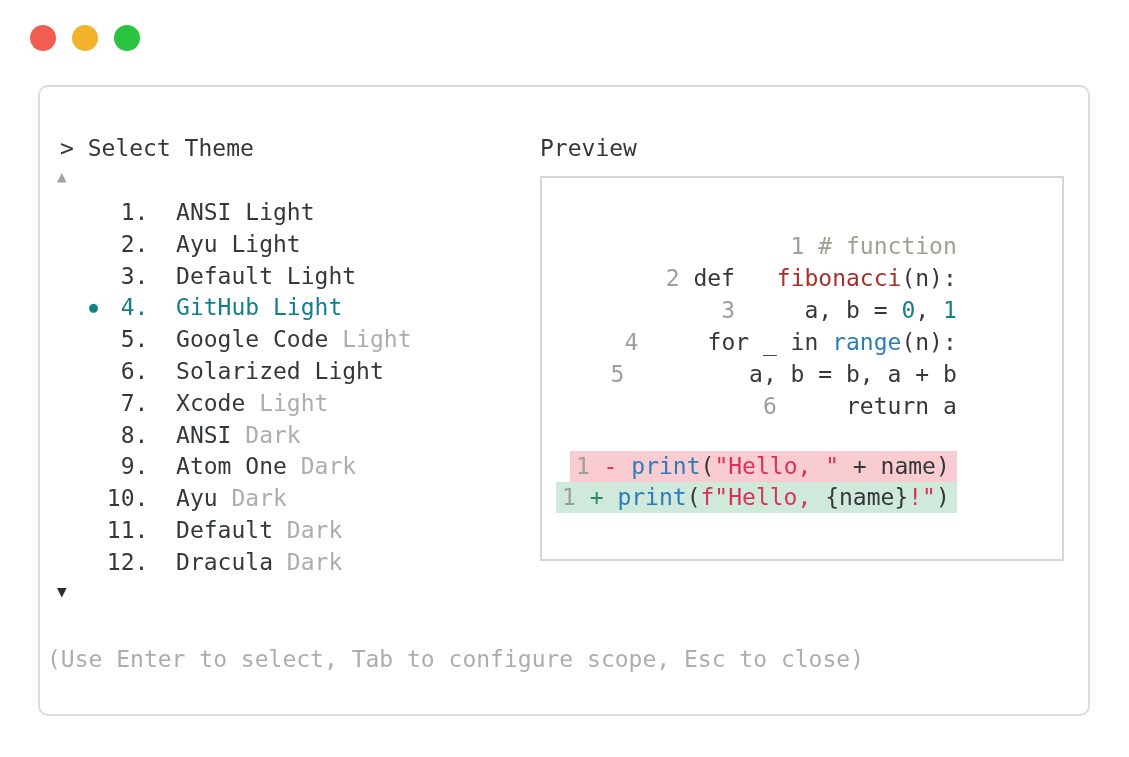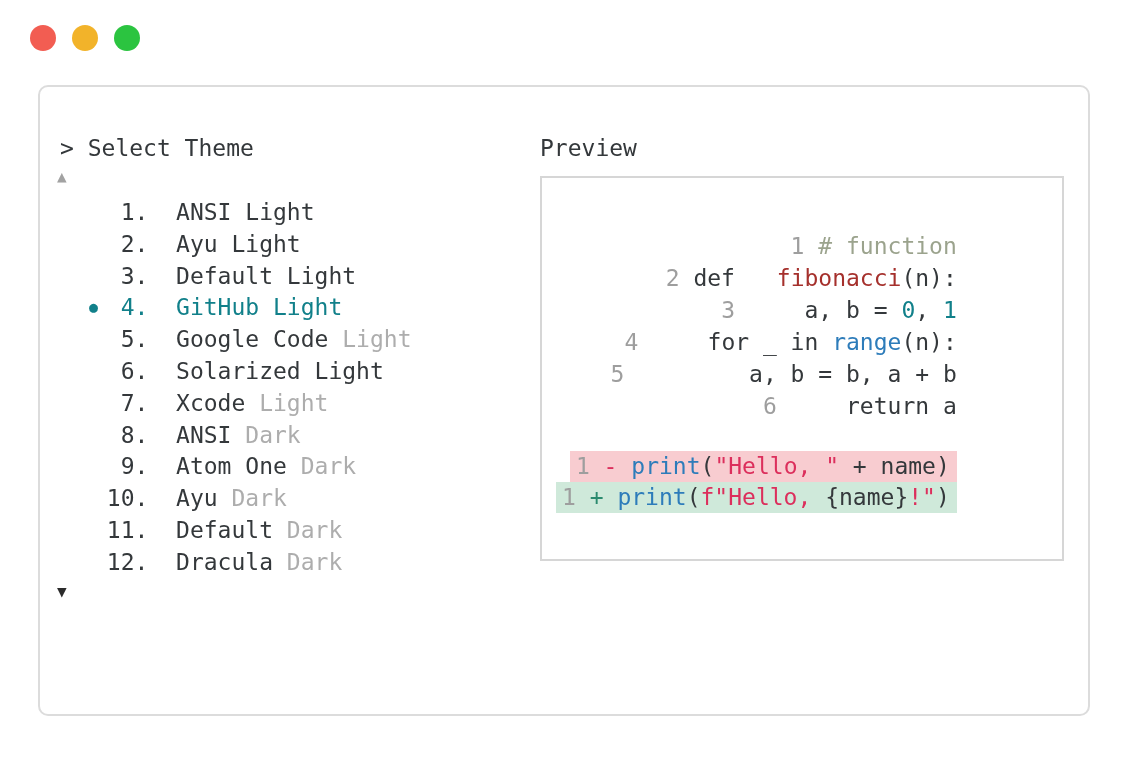--- a/index.html
+++ b/index.html
@@ -70,14 +70,15 @@
   <div class="list"><div class="list-row"><span>  1.  ANSI Light</span></div><div class="list-row"><span>  2.  Ayu Light</span></div><div class="list-row"><span>  3.  Default Light</span></div><div class="list-row selected"><span class="bullet">●</span><span>  4.  GitHub Light</span></div><div class="list-row"><span>  5.  Google Code</span><span class="muted"> Light</span></div><div class="list-row"><span>  6.  Solarized Light</span></div><div class="list-row"><span>  7.  Xcode</span><span class="muted"> Light</span></div><div class="list-row"><span>  8.  ANSI</span><span class="muted"> Dark</span></div><div class="list-row"><span>  9.  Atom One</span><span class="muted"> Dark</span></div><div class="list-row"><span> 10.  Ayu</span><span class="muted"> Dark</span></div><div class="list-row"><span> 11.  Default</span><span class="muted"> Dark</span></div><div class="list-row"><span> 12.  Dracula</span><span class="muted"> Dark</span></div></div>
 
   <div class="arrow down">▼</div>
 
   <div class="preview-label">Preview</div>
 
   <div class="preview-box"></div>
 
   <div class="code"><div class="code-line"><span class="ln">1 </span><span class="tok-comment"># function</span></div><div class="code-line"><span class="ln">2 </span><span class="tok-text">def </span><span class="tok-func">fibonacci</span><span class="tok-text">(n):</span></div><div class="code-line"><span class="ln">3 </span><span class="tok-text">    a, b = </span><span class="tok-num">0</span><span class="tok-text">, </span><span class="tok-num">1</span></div><div class="code-line"><span class="ln">4 </span><span class="tok-text">    for _ in </span><span class="tok-builtin">range</span><span class="tok-text">(n):</span></div><div class="code-line"><span class="ln">5 </span><span class="tok-text">        a, b = b, a + b</span></div><div class="code-line"><span class="ln">6 </span><span class="tok-text">    return a</span></div><div class="spacer"></div><div class="diff-line"><span class="diff-bg removed"><span class="ln">1 </span><span class="sign-minus">- </span><span class="tok-builtin">print</span><span class="tok-text">(</span><span class="tok-string">"Hello, "</span><span class="tok-text"> + name)</span></span></div><div class="diff-line"><span class="diff-bg added"><span class="ln">1 </span><span class="sign-plus">+ </span><span class="tok-builtin">print</span><span class="tok-text">(</span><span class="tok-string">f"Hello, </span><span class="tok-text">{name}</span><span class="tok-string">!"</span><span class="tok-text">)</span></span></div></div>
 
+  <div class="footer">(Use Enter to select, Tab to configure scope, Esc to close)</div>
 
 </div>
 
 </body></html>

